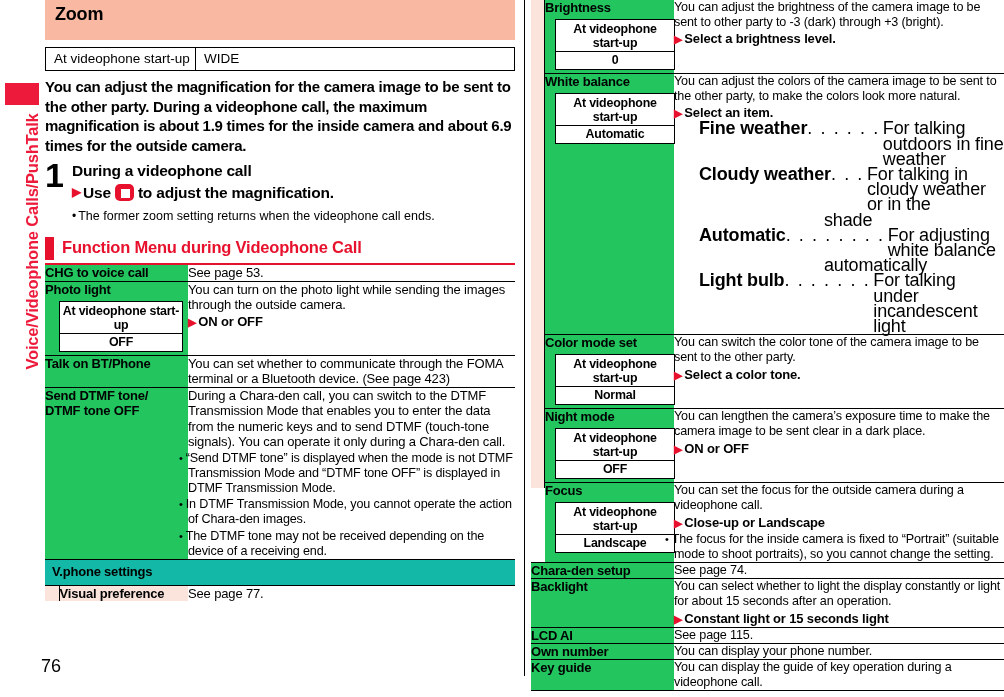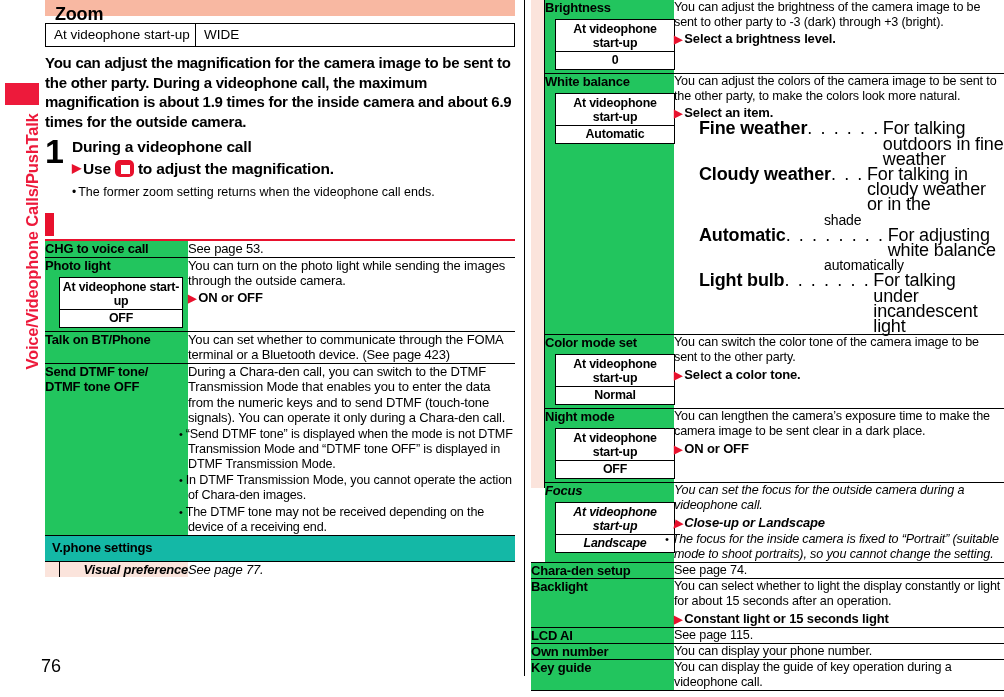--- a/index.html
+++ b/index.html
@@ -23,21 +23,21 @@
   }
 
   
   .col-left  { position: absolute; left: 45px;  top: 0;  width: 470px; }
   .col-right { position: absolute; left: 531px; top: 0;  width: 473px; }
 
   .divider { position: absolute; left: 524px; top: 0; width: 1px; height: 676px; background: #000; }
 
   
   .title-band {
-    background: #F8B8A2; height: 16px; line-height: 28px;
+    background: #F8B8A2; height: 40px; line-height: 28px;
     padding-left: 10px; font-size: 18px; font-weight: bold;
     letter-spacing: -0.2px;
   }
 
   
   .setting-box { margin-top: 7px; border: 1.5px solid #000; display: flex; height: 24px; width: 100%; }
   .setting-box .sb-key { width: 150px; border-right: 1.5px solid #000; padding-left: 8px; font-size: 13.5px; line-height: 21px; }
   .setting-box .sb-val { padding-left: 8px; font-size: 13.5px; line-height: 21px; }
 
   
@@ -67,21 +67,21 @@
   .bullet-note::before { content: "\2022"; margin-right: 2px; font-size: 12px; }
 
   
   .sec-head { margin-top: 13px; position: relative; height: 28px; border-bottom: 2px solid #E8112D; }
   .sec-bar { position: absolute; left: 0; top: 0; width: 9px; height: 23px; background: #E8112D; }
   .sec-text { position: absolute; left: 17px; top: 1px; font-size: 16.5px; font-weight: bold; color: #E8112D; letter-spacing: -0.2px; }
 
   
   .fn-table { width: 100%; border-collapse: collapse; table-layout: fixed; }
   .fn-table td { vertical-align: top; border-bottom: 1.2px solid #000; padding: 0; }
-  .fn-table tr.no-rule td { border-bottom: none; font-style: italic; }
+  .fn-table tr.no-rule td { border-bottom: none; }
   .cell-key {
     width: 143px; background: #22c55e; padding: 4px 6px 7px 7px;
     font-size: 13px; font-weight: bold; line-height: 15px; letter-spacing: -0.2px;
   }
   .cell-key.indent-wrap { padding: 0; background: #FBE4DC; }
   .cell-desc { padding: 4px 2px 7px 8px; font-size: 13px; line-height: 15.5px; letter-spacing: -0.15px; }
   .cell-desc.right { font-size: 12.6px; line-height: 15.2px; }
 
   .kv-title { display: block; }
 
@@ -97,21 +97,21 @@
   .arrow-line { font-weight: bold; font-size: 13px; line-height: 16px; margin-top: 1px; }
   .arrow-line .tri { font-size: 11px; }
   .dot { margin-top: 1px; font-size: 12.6px; line-height: 15.2px; text-indent: -9px; }
   .dot::before { content: "\2022"; margin-right: 3px; font-size: 11px; }
 
   
   .leader { display: flex; font-size: 18px; line-height: 15.2px; margin-left: 25px; }
   .leader .lead-key { font-weight: bold; white-space: nowrap; }
   .leader .lead-dots { flex: 0 0 auto; letter-spacing: 1.6px; overflow: hidden; white-space: nowrap; }
   .leader .lead-val { padding-left: 3px; }
-  .leader-cont { padding-left: 150px; font-size: 14px; line-height: 15.2px; }
+  .leader-cont { padding-left: 150px; font-size: 18px; line-height: 15.2px; }
 
   
   .group-head td { background: #14b8a6; border-bottom: 1.2px solid #000; }
   .group-head .gh-text { padding: 4px 6px 6px 7px; font-size: 13px; font-weight: bold; letter-spacing: -0.2px; }
   .nest-strip { width: 14px; background: #FBE4DC; border-right: 1.4px solid #000; }
   .nest-key {
     background: #FBE4DC; padding: 4px 6px 7px 7px;
     font-size: 13px; font-weight: bold; line-height: 15px; letter-spacing: -0.2px;
   }
 
@@ -149,20 +149,21 @@
         <span class="tri">▶</span>
         <span>Use</span>
         <span class="dpad"></span>
         <span>to adjust the magnification.</span>
       </div>
     </div>
     <div class="bullet-note">The former zoom setting returns when the videophone call ends.</div>
 
     <div class="sec-head">
       <div class="sec-bar"></div>
+      <div class="sec-text">Function Menu during Videophone Call</div>
     </div>
 
     <table class="fn-table">
       <tbody>
           <tr>
         <td class="cell-key">CHG to voice call</td>
         <td class="cell-desc">See page 53.</td>
       </tr>
 
       <tr>
@@ -200,21 +201,21 @@
       </tr>
 
       <tr class="group-head">
         <td colspan="2">
           <div class="gh-text">V.phone settings</div>
         </td>
       </tr>
 
       <tr class="no-rule">
         <td class="cell-key indent-wrap">
-          <table style="width:100%;border-collapse:collapse;text-align:right;">
+          <table style="width:100%;border-collapse:collapse;">
                 <tbody>
                   <tr>
             <td class="nest-strip"></td>
             <td class="nest-key">Visual preference</td>
           </tr>
                 </tbody>
               </table>
         </td>
         <td class="cell-desc">See page 77.</td>
       </tr>

